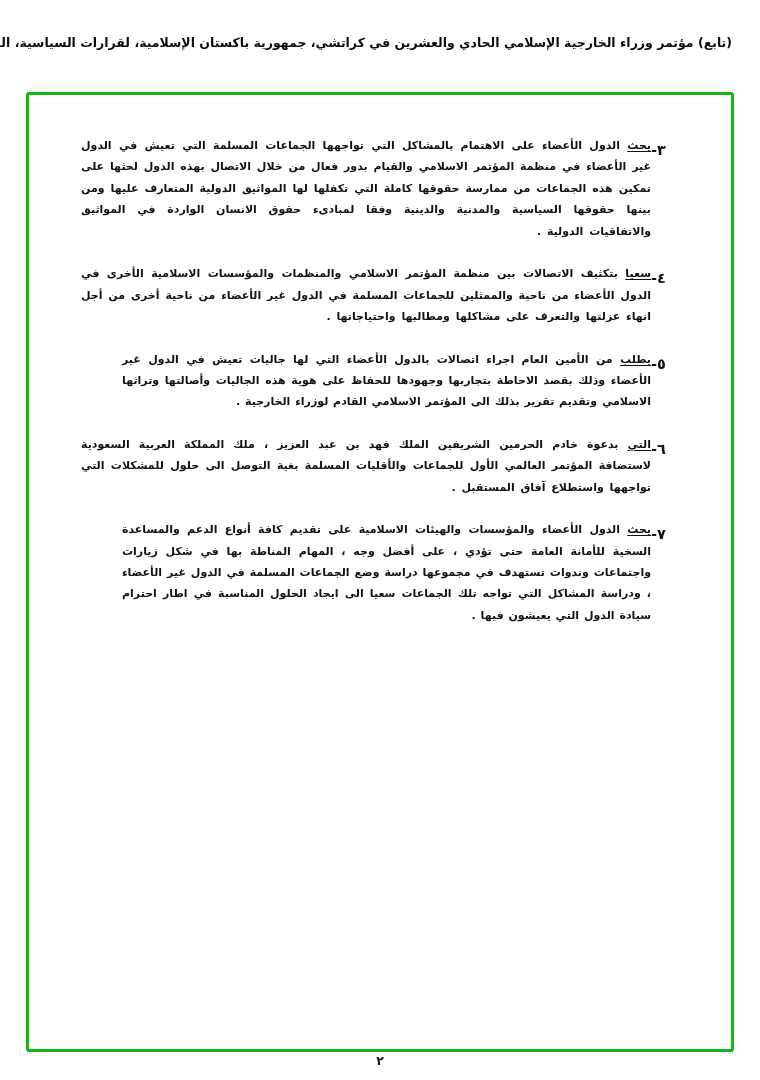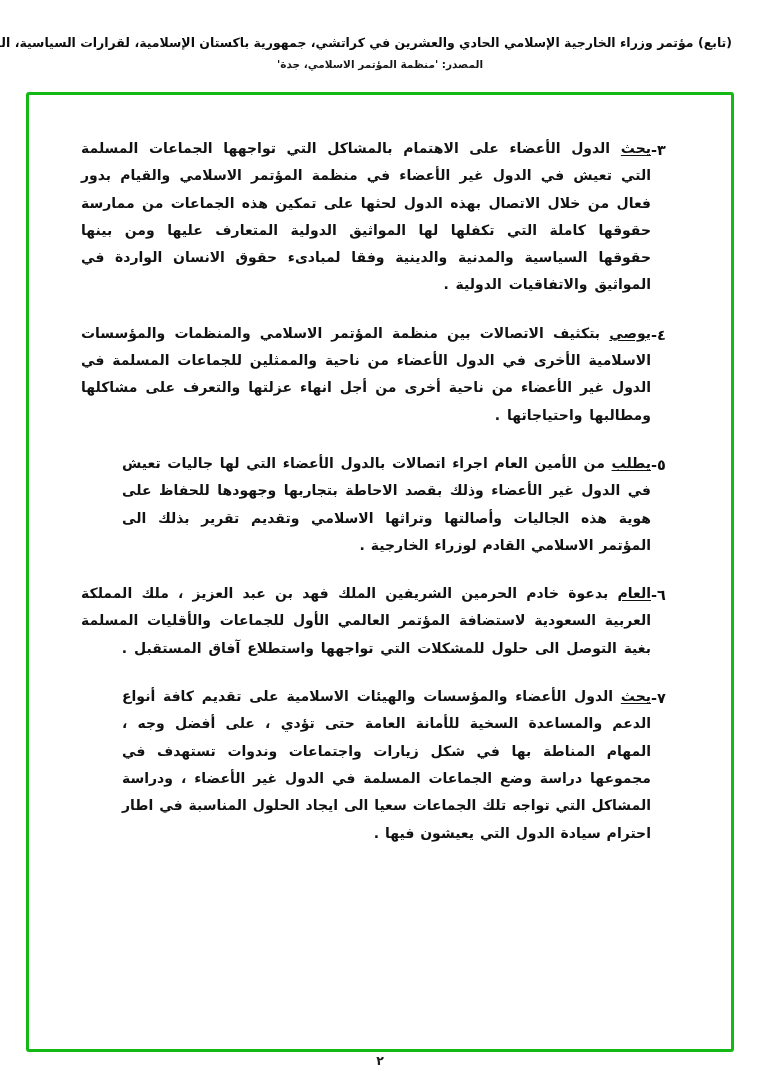--- a/index.html
+++ b/index.html
@@ -84,21 +84,21 @@
     font-size: 14.5px;
     font-weight: bold;
     line-height: 1.95;
     padding-top: 1px;
     color: #0f0f0f;
     direction: rtl;
   }
 
   .clause-text {
     flex: 1 1 auto;
-    font-size: 14px;
+    font-size: 11px;
     line-height: 1.95;
     text-align: justify;
     text-align-last: right;
     color: #121212;
     font-weight: bold;
     word-spacing: 2px;
     letter-spacing: 0.4px;
     padding-left: 4px;
   }
 
@@ -124,44 +124,43 @@
     color: #1a1a1a;
   }
 </style>
 </head>
 <body>
 
 <div class="page">
 
   <div class="doc-header">
     <div class="header-line-1">(تابع) مؤتمر وزراء الخارجية الإسلامي الحادي والعشرين في كراتشي، جمهورية باكستان الإسلامية، لقرارات السياسية، القرار الرقم ٢١/٢٧ ـ س</div>
-    <div class="header-line-2">المصدر: 'منظمة المؤتمر الاسلامي، جدة'</div>
   </div>
 
   <div class="green-frame">
     <div class="body-area">
 
       <div class="clause clause-3">
         <div class="clause-num">٣-</div>
         <div class="clause-text"><span class="verb">يحث</span><span> الدول الأعضاء على الاهتمام بالمشاكل التي تواجهها الجماعات المسلمة التي تعيش في الدول غير الأعضاء في منظمة المؤتمر الاسلامي والقيام بدور فعال من خلال الاتصال بهذه الدول لحثها على تمكين هذه الجماعات من ممارسة حقوقها كاملة التي تكفلها لها المواثيق الدولية المتعارف عليها ومن بينها حقوقها السياسية والمدنية والدينية وفقا لمبادىء حقوق الانسان الواردة في المواثيق والاتفاقيات الدولية .</span></div>
       </div>
 
       <div class="clause clause-4">
         <div class="clause-num">٤-</div>
-        <div class="clause-text"><span class="verb">يوصي</span><span> بتكثيف الاتصالات بين منظمة المؤتمر الاسلامي والمنظمات والمؤسسات الاسلامية الأخرى في الدول الأعضاء من ناحية والممثلين للجماعات المسلمة في الدول غير الأعضاء من ناحية أخرى من أجل انهاء عزلتها والتعرف على مشاكلها ومطالبها واحتياجاتها .</span></div>
+        <div class="clause-text"><span class="verb">سعيا</span><span> بتكثيف الاتصالات بين منظمة المؤتمر الاسلامي والمنظمات والمؤسسات الاسلامية الأخرى في الدول الأعضاء من ناحية والممثلين للجماعات المسلمة في الدول غير الأعضاء من ناحية أخرى من أجل انهاء عزلتها والتعرف على مشاكلها ومطالبها واحتياجاتها .</span></div>
       </div>
 
       <div class="clause clause-5">
         <div class="clause-num">٥-</div>
         <div class="clause-text"><span class="verb">يطلب</span><span> من الأمين العام اجراء اتصالات بالدول الأعضاء التي لها جاليات تعيش في الدول غير الأعضاء وذلك بقصد الاحاطة بتجاربها وجهودها للحفاظ على هوية هذه الجاليات وأصالتها وتراثها الاسلامي وتقديم تقرير بذلك الى المؤتمر الاسلامي القادم لوزراء الخارجية .</span></div>
       </div>
 
       <div class="clause clause-6">
         <div class="clause-num">٦-</div>
-        <div class="clause-text"><span class="verb">العام</span><span> بدعوة خادم الحرمين الشريفين الملك فهد بن عبد العزيز ، ملك المملكة العربية السعودية لاستضافة المؤتمر العالمي الأول للجماعات والأقليات المسلمة بغية التوصل الى حلول للمشكلات التي تواجهها واستطلاع آفاق المستقبل .</span></div>
+        <div class="clause-text"><span class="verb">التي</span><span> بدعوة خادم الحرمين الشريفين الملك فهد بن عبد العزيز ، ملك المملكة العربية السعودية لاستضافة المؤتمر العالمي الأول للجماعات والأقليات المسلمة بغية التوصل الى حلول للمشكلات التي تواجهها واستطلاع آفاق المستقبل .</span></div>
       </div>
 
       <div class="clause clause-7">
         <div class="clause-num">٧-</div>
         <div class="clause-text"><span class="verb">يحث</span><span> الدول الأعضاء والمؤسسات والهيئات الاسلامية على تقديم كافة أنواع الدعم والمساعدة السخية للأمانة العامة حتى تؤدي ، على أفضل وجه ، المهام المناطة بها في شكل زيارات واجتماعات وندوات تستهدف في مجموعها دراسة وضع الجماعات المسلمة في الدول غير الأعضاء ، ودراسة المشاكل التي تواجه تلك الجماعات سعيا الى ايجاد الحلول المناسبة في اطار احترام سيادة الدول التي يعيشون فيها .</span></div>
       </div>
 
     </div>
   </div>
 

